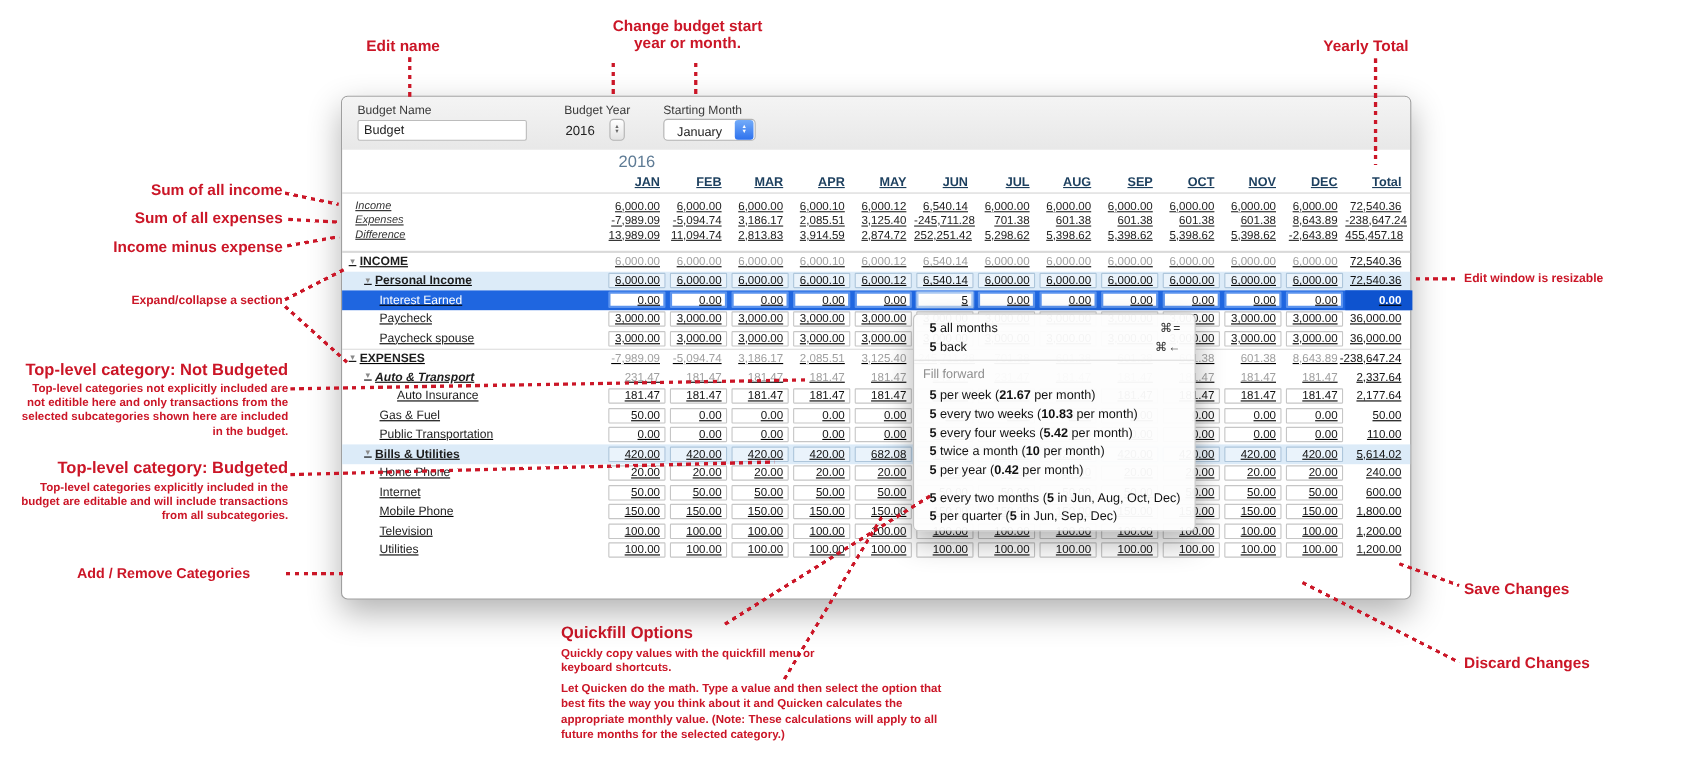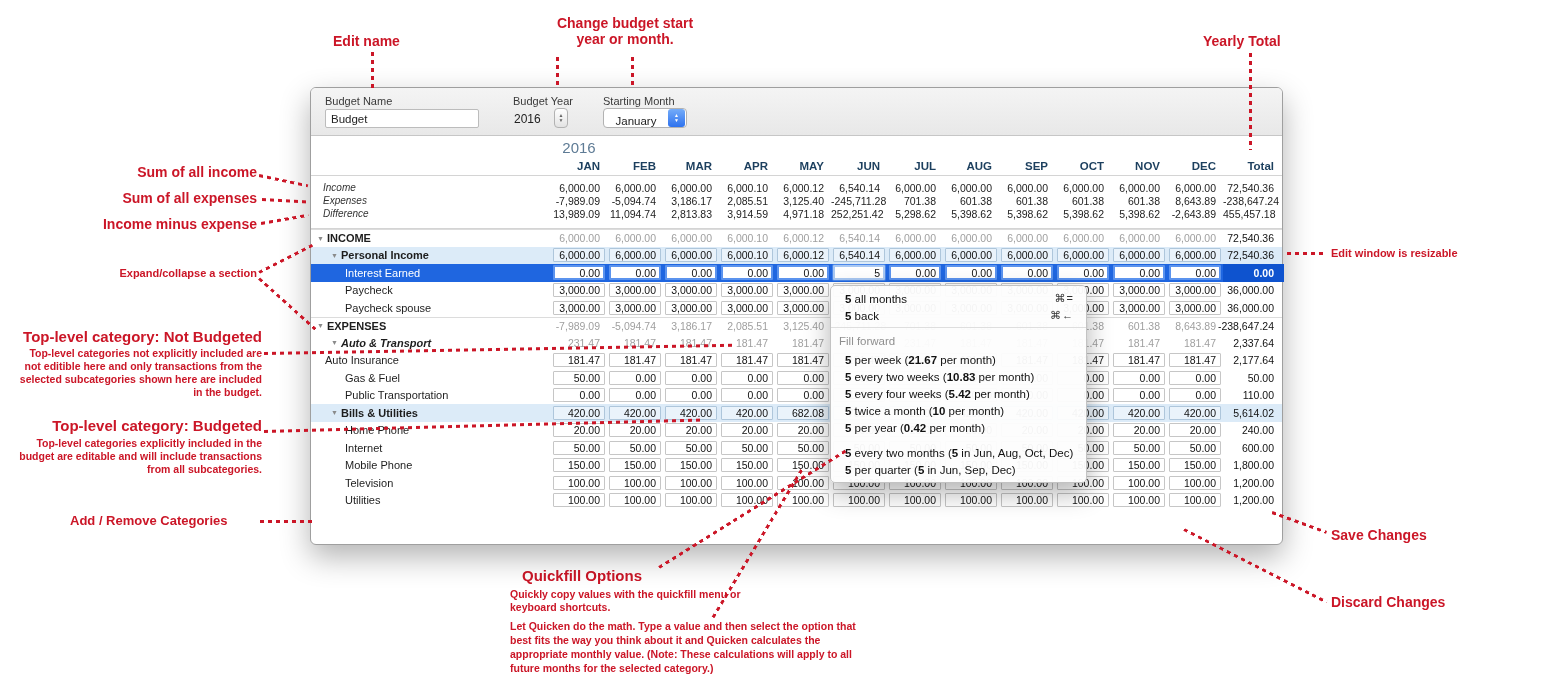--- a/index.html
+++ b/index.html
@@ -32,21 +32,21 @@
              justify-content:center; font-size:5px; color:#666; line-height:5px; cursor:default; }
   .month-select { position:absolute; left:292px; top:20px; width:84px; height:20px; background:#fff;
                   border:1px solid #b2b2b2; border-radius:4px; display:flex; align-items:flex-end; font-size:11.5px; color:#222; }
   .ms-value { flex:1; text-align:center; }
   .ms-cap { width:17px; height:18px; margin-right:1px; background:linear-gradient(#74acf9,#2e72ee); border-radius:3px;
             display:flex; flex-direction:column; align-items:center; justify-content:center; font-size:5px;
             color:#fff; line-height:5px; }
 
   .win-body { position:relative; }
   .year-title { height:20px; padding-top:3px; font-size:15px; color:#5e7b95; text-align:center; width:56px; margin-left:240px; }
-  .brow { display:grid; grid-template-columns:240px repeat(12,56px) 61px; align-items:center; }
+  .brow { display:grid; grid-template-columns:240px repeat(12,56px) 61px; align-items:center;text-decoration:underline; }
   .colhdr { height:19px; font-size:11.5px; font-weight:bold; color:#1c3f5e; }
   .colhdr .mh { text-align:right; padding-right:7px; }
   .colhdr .mh-total { padding-right:10px; }
   .hairline { height:1px; background:#d4d4d4; }
 
   .srow { height:13px; font-size:10.5px; color:#222; }
   .srow .slabel { font-style:italic; padding-left:12px; font-size:10px; color:#333; }
   .srow .num { text-align:right; padding-right:7px; white-space:nowrap; }
   .srow .tot { text-align:right; padding-right:10px; white-space:nowrap; font-size:10.5px; }
   #summary-rows { padding:5px 0 8px 0; }
@@ -102,21 +102,21 @@
   <div class="ann ann-lg" style="left:1203px; top:33px; width:100px;">Yearly Total</div>
   <div class="ann ann-lg ra" style="left:57px; top:164px; width:200px;">Sum of all income</div>
   <div class="ann ann-lg ra" style="left:57px; top:190px; width:200px;">Sum of all expenses</div>
   <div class="ann ann-lg ra" style="left:37px; top:216px; width:220px;">Income minus expense</div>
   <div class="ann ann-sm ra" style="left:113px; top:267px; width:144px; font-size:11px;">Expand/collapse a section</div>
   <div class="ann ann-xl ra" style="left:12px; top:328px; width:250px;">Top-level category: Not Budgeted</div>
   <div class="ann ann-sm ra" style="left:14px; top:347px; width:248px;">Top-level categories not explicitly included are not editible here and only transactions from the selected subcategories shown here are included in the budget.</div>
   <div class="ann ann-xl ra" style="left:12px; top:417px; width:250px;">Top-level category: Budgeted</div>
   <div class="ann ann-sm ra" style="left:10px; top:437px; width:252px;">Top-level categories explicitly included in the budget are editable and will include transactions from all subcategories.</div>
   <div class="ann" style="left:70px; top:513px; width:190px; font-size:13px;">Add / Remove Categories</div>
-  <div class="ann ann-xl" style="left:510px; top:567px; width:200px;margin-left:12px;">Quickfill Options</div>
+  <div class="ann ann-xl" style="left:510px; top:567px; width:200px;">Quickfill Options</div>
   <div class="ann ann-sm" style="left:510px; top:588px; width:245px;">Quickly copy values with the quickfill menu or keyboard shortcuts.</div>
   <div class="ann ann-sm" style="left:510px; top:619px; width:360px; line-height:14px;">Let Quicken do the math. Type a value and then select the option that best fits the way you think about it and Quicken calculates the appropriate monthly value. (Note: These calculations will apply to all future months for the selected category.)</div>
   <div class="ann ann-sm" style="left:1331px; top:247px; width:160px; font-size:11px;">Edit window is resizable</div>
   <div class="ann ann-lg" style="left:1331px; top:527px; width:130px;">Save Changes</div>
   <div class="ann ann-lg" style="left:1331px; top:594px; width:150px;">Discard Changes</div>
 
   <div class="dlv" style="left:371px; top:52px; height:36px;"></div>
   <div class="dlv" style="left:556px; top:57px; height:31px;"></div>
   <div class="dlv" style="left:631px; top:57px; height:31px;"></div>
   <div class="dlv" style="left:1249px; top:53px; height:97px;"></div>
@@ -205,21 +205,21 @@
             <div class="num">601.38</div>
             <div class="num">8,643.89</div>
             <div class="tot">-238,647.24</div>
           </div>
           <div class="brow srow">
             <div class="slabel">Difference</div>
             <div class="num">13,989.09</div>
             <div class="num">11,094.74</div>
             <div class="num">2,813.83</div>
             <div class="num">3,914.59</div>
-            <div class="num">4,971.18</div>
+            <div class="num">2,874.72</div>
             <div class="num">252,251.42</div>
             <div class="num">5,298.62</div>
             <div class="num">5,398.62</div>
             <div class="num">5,398.62</div>
             <div class="num">5,398.62</div>
             <div class="num">5,398.62</div>
             <div class="num">-2,643.89</div>
             <div class="tot">455,457.18</div>
           </div>
         </div>
@@ -445,21 +445,21 @@
             <div class="num gray">241.47</div>
             <div class="num gray">231.47</div>
             <div class="num gray">181.47</div>
             <div class="num gray">181.47</div>
             <div class="num gray">181.47</div>
             <div class="num gray">181.47</div>
             <div class="num gray">181.47</div>
             <div class="tot">2,337.64</div>
           </div>
           <div class="brow crow row-leaf">
-            <div class="lbl" style="padding-left: 14px;">
+            <div class="lbl" style="padding-left: 50px;">
               <span>Auto Insurance</span>
             </div>
             <div class="">
               <div class="box">181.47</div>
             </div>
             <div class="">
               <div class="box">181.47</div>
             </div>
             <div class="">
               <div class="box">181.47</div>

